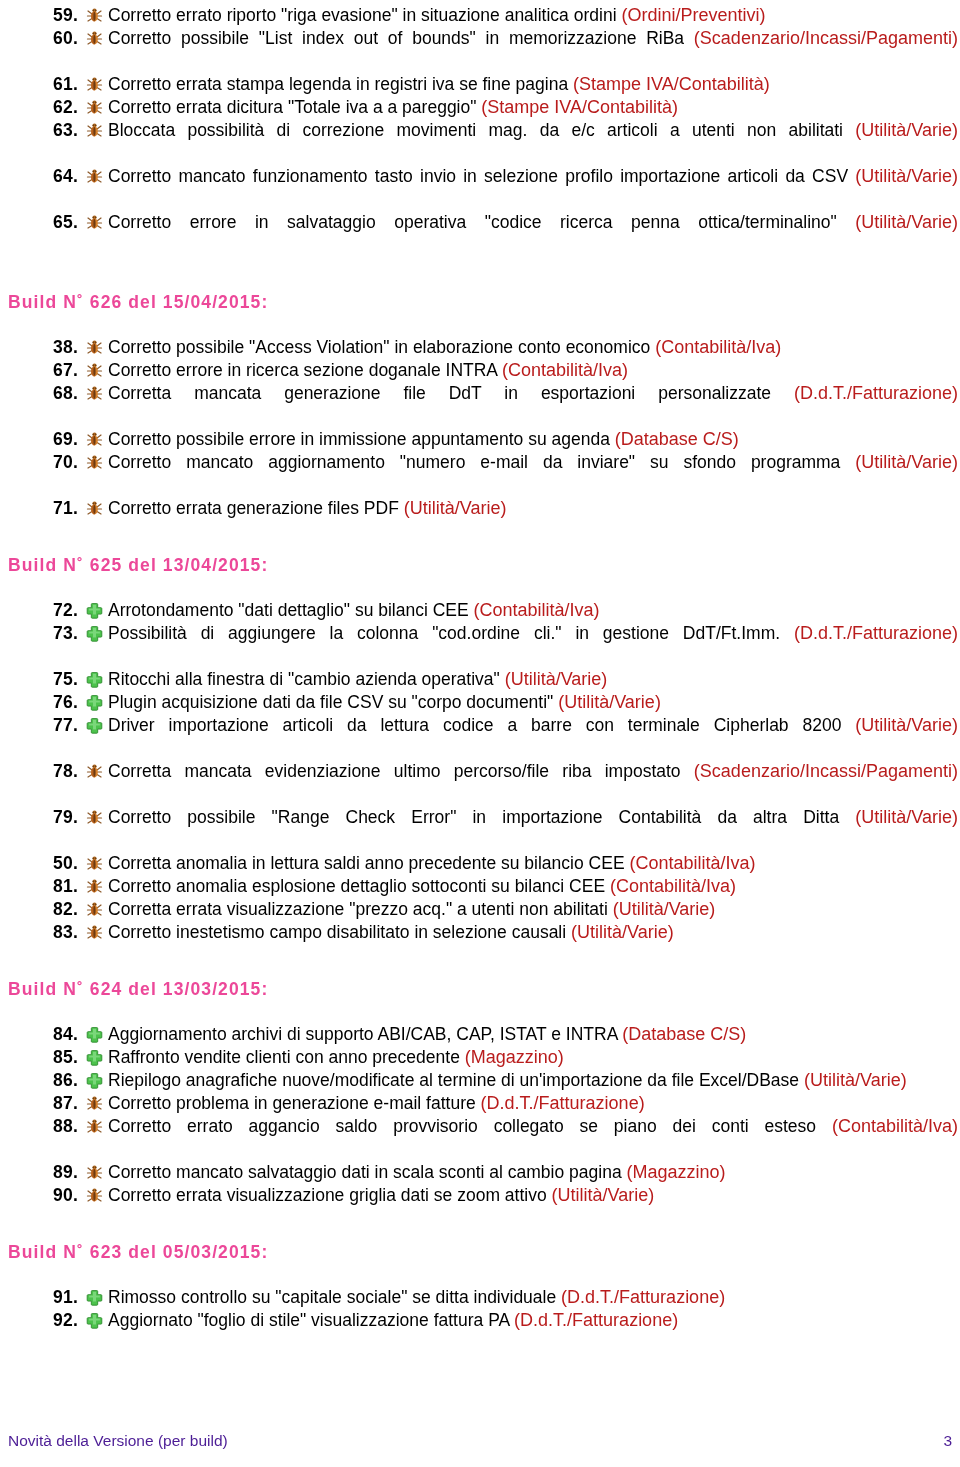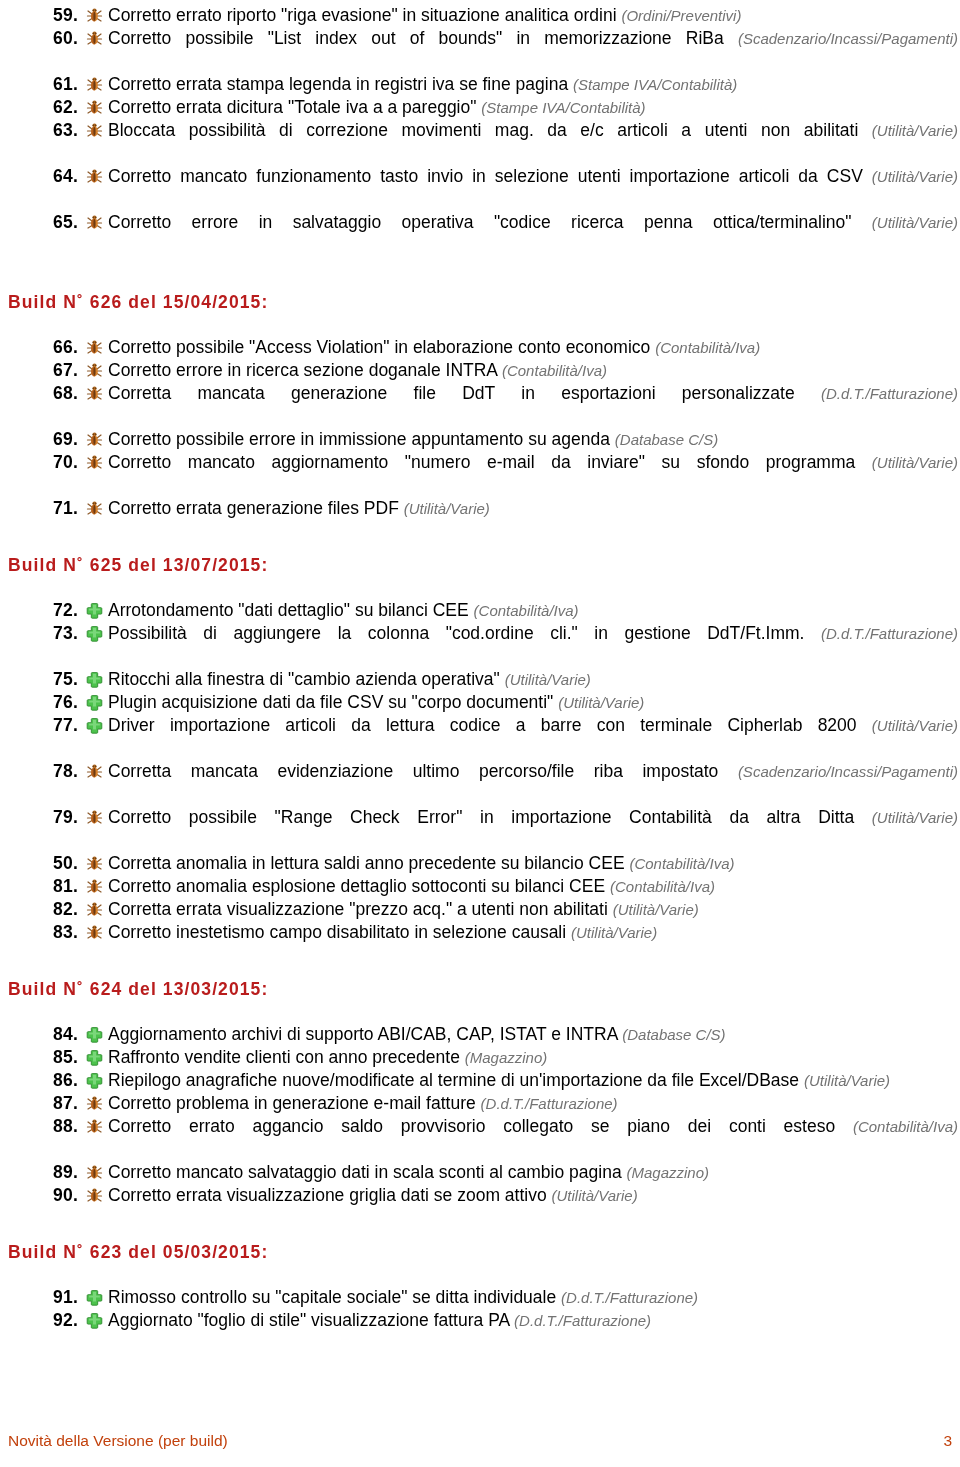--- a/index.html
+++ b/index.html
@@ -33,21 +33,21 @@
     right: 0;
     padding: 4px 2px 0 8px;
   }
 
   
   .build-header {
     font-family: "Liberation Sans", sans-serif;
     font-size: 17.5px;
     font-weight: bold;
     letter-spacing: 1.1px;
-    color: #b91c1c;
+    color: #ec4899;
     margin: 0;
     padding: 0 0 0 0;
     line-height: 23px;
     white-space: nowrap;
   }
   .build-block {
     margin: 0;
     padding: 0;
   }
   .build-block.first-block { margin-top: 0; }
@@ -89,23 +89,22 @@
     display: block;
   }
 
   
   .item .txt {
     font-size: 17.5px;
     line-height: 23px;
     color: #000;
   }
   .item .cat {
-    font-style: italic;
-    color: #737373;
-    font-size: 15px;
+    color: #b91c1c;
+    font-size: 18px;
   }
   
   .item.just .flow { text-align: justify; text-justify: inter-word; }
   .item.just .flow:after {
     content: "";
     display: inline-block;
     width: 100%;
   }
 
   
@@ -122,21 +121,21 @@
   #footer {
     position: absolute;
     left: 8px;
     right: 8px;
     bottom: 16px;
     display: flex;
     justify-content: space-between;
     align-items: baseline;
     font-size: 15.5px;
     line-height: 20px;
-    color: #c2410c;
+    color: #4c1d95;
   }
   #footer .f-left { font-size: 15.5px; }
   #footer .f-right { font-size: 15.5px; }
 
   
   .bug-icon svg, .plus-icon svg { display: block; }
 </style>
 </head>
 <body>
 
@@ -268,21 +267,21 @@
                   <line x1="15" y1="14" x2="11" y2="11.5"></line>
                 </g>
                 <ellipse cx="8.5" cy="3.6" rx="2.1" ry="2" fill="#a8641f"></ellipse>
                 <ellipse cx="8.5" cy="9.4" rx="3.3" ry="5" fill="#d8812a"></ellipse>
                 <path d="M8.5 4.6 C6.6 4.6 5.2 6.8 5.2 9.4 C5.2 12 6.6 14.4 8.5 14.4 Z" fill="#b8601c"></path>
                 <ellipse cx="8.5" cy="9.4" rx="1.1" ry="4.4" fill="#6d3b12"></ellipse>
                 <circle cx="7.2" cy="3.2" r="0.55" fill="#3a2008"></circle>
                 <circle cx="9.8" cy="3.2" r="0.55" fill="#3a2008"></circle>
               </svg>
             </span>
-            <span class="flow"><span class="txt">Corretto mancato funzionamento tasto invio in selezione utenti importazione articoli da CSV</span> <span class="cat">(Utilità/Varie)</span></span>
+            <span class="flow"><span class="txt">Corretto mancato funzionamento tasto invio in selezione profilo importazione articoli da CSV</span> <span class="cat">(Utilità/Varie)</span></span>
           </li>
           <li class="item just">
             <span class="num">65.</span>
             <span class="icon bug-icon">
               <svg width="17" height="17" viewBox="0 0 17 17" xmlns="http://www.w3.org/2000/svg">
                 <g stroke="#8d5a2b" stroke-width="1.2" stroke-linecap="round">
                   <line x1="2" y1="4" x2="6" y2="7"></line>
                   <line x1="15" y1="4" x2="11" y2="7"></line>
                   <line x1="1.5" y1="9" x2="5.5" y2="9"></line>
                   <line x1="15.5" y1="9" x2="11.5" y2="9"></line>
@@ -300,21 +299,21 @@
             <span class="flow"><span class="txt">Corretto errore in salvataggio operativa "codice ricerca penna ottica/terminalino"</span> <span class="cat">(Utilità/Varie)</span></span>
           </li>
         </ul>
       </div>
       <div class="gap-lg"></div>
       <div class="build-block">
         <div class="build-header">Build N˚ 626 del 15/04/2015:</div>
         <div class="gap-md"></div>
         <ul class="items">
           <li class="item">
-            <span class="num">66.</span>
+            <span class="num">38.</span>
             <span class="icon bug-icon">
               <svg width="17" height="17" viewBox="0 0 17 17" xmlns="http://www.w3.org/2000/svg">
                 <g stroke="#8d5a2b" stroke-width="1.2" stroke-linecap="round">
                   <line x1="2" y1="4" x2="6" y2="7"></line>
                   <line x1="15" y1="4" x2="11" y2="7"></line>
                   <line x1="1.5" y1="9" x2="5.5" y2="9"></line>
                   <line x1="15.5" y1="9" x2="11.5" y2="9"></line>
                   <line x1="2" y1="14" x2="6" y2="11.5"></line>
                   <line x1="15" y1="14" x2="11" y2="11.5"></line>
                 </g>
@@ -435,21 +434,21 @@
                 <circle cx="7.2" cy="3.2" r="0.55" fill="#3a2008"></circle>
                 <circle cx="9.8" cy="3.2" r="0.55" fill="#3a2008"></circle>
               </svg>
             </span>
             <span class="flow"><span class="txt">Corretto errata generazione files PDF</span> <span class="cat">(Utilità/Varie)</span></span>
           </li>
         </ul>
       </div>
       <div class="gap-lg"></div>
       <div class="build-block">
-        <div class="build-header">Build N˚ 625 del 13/07/2015:</div>
+        <div class="build-header">Build N˚ 625 del 13/04/2015:</div>
         <div class="gap-md"></div>
         <ul class="items">
           <li class="item">
             <span class="num">72.</span>
             <span class="icon plus-icon">
               <svg width="17" height="17" viewBox="0 0 17 17" xmlns="http://www.w3.org/2000/svg">
                 <path d="M6.2 1.6 h4.6 a0.9 0.9 0 0 1 0.9 0.9 v3.2 h3.2 a0.9 0.9 0 0 1 0.9 0.9 v4.6 a0.9 0.9 0 0 1 -0.9 0.9 h-3.2 v3.2 a0.9 0.9 0 0 1 -0.9 0.9 h-4.6 a0.9 0.9 0 0 1 -0.9 -0.9 v-3.2 h-3.2 a0.9 0.9 0 0 1 -0.9 -0.9 v-4.6 a0.9 0.9 0 0 1 0.9 -0.9 h3.2 v-3.2 a0.9 0.9 0 0 1 0.9 -0.9 z" fill="#4cc24c" stroke="#2e8a2e" stroke-width="0.9"></path>
                 <path d="M7.0 2.7 h3.0 v3.9 h3.9 v2.0 h-3.9 v3.9 h-3.0 v-3.9 h-3.9 v-2.0 h3.9 z" fill="#8ade8a" opacity="0.75"></path>
               </svg>
             </span>

